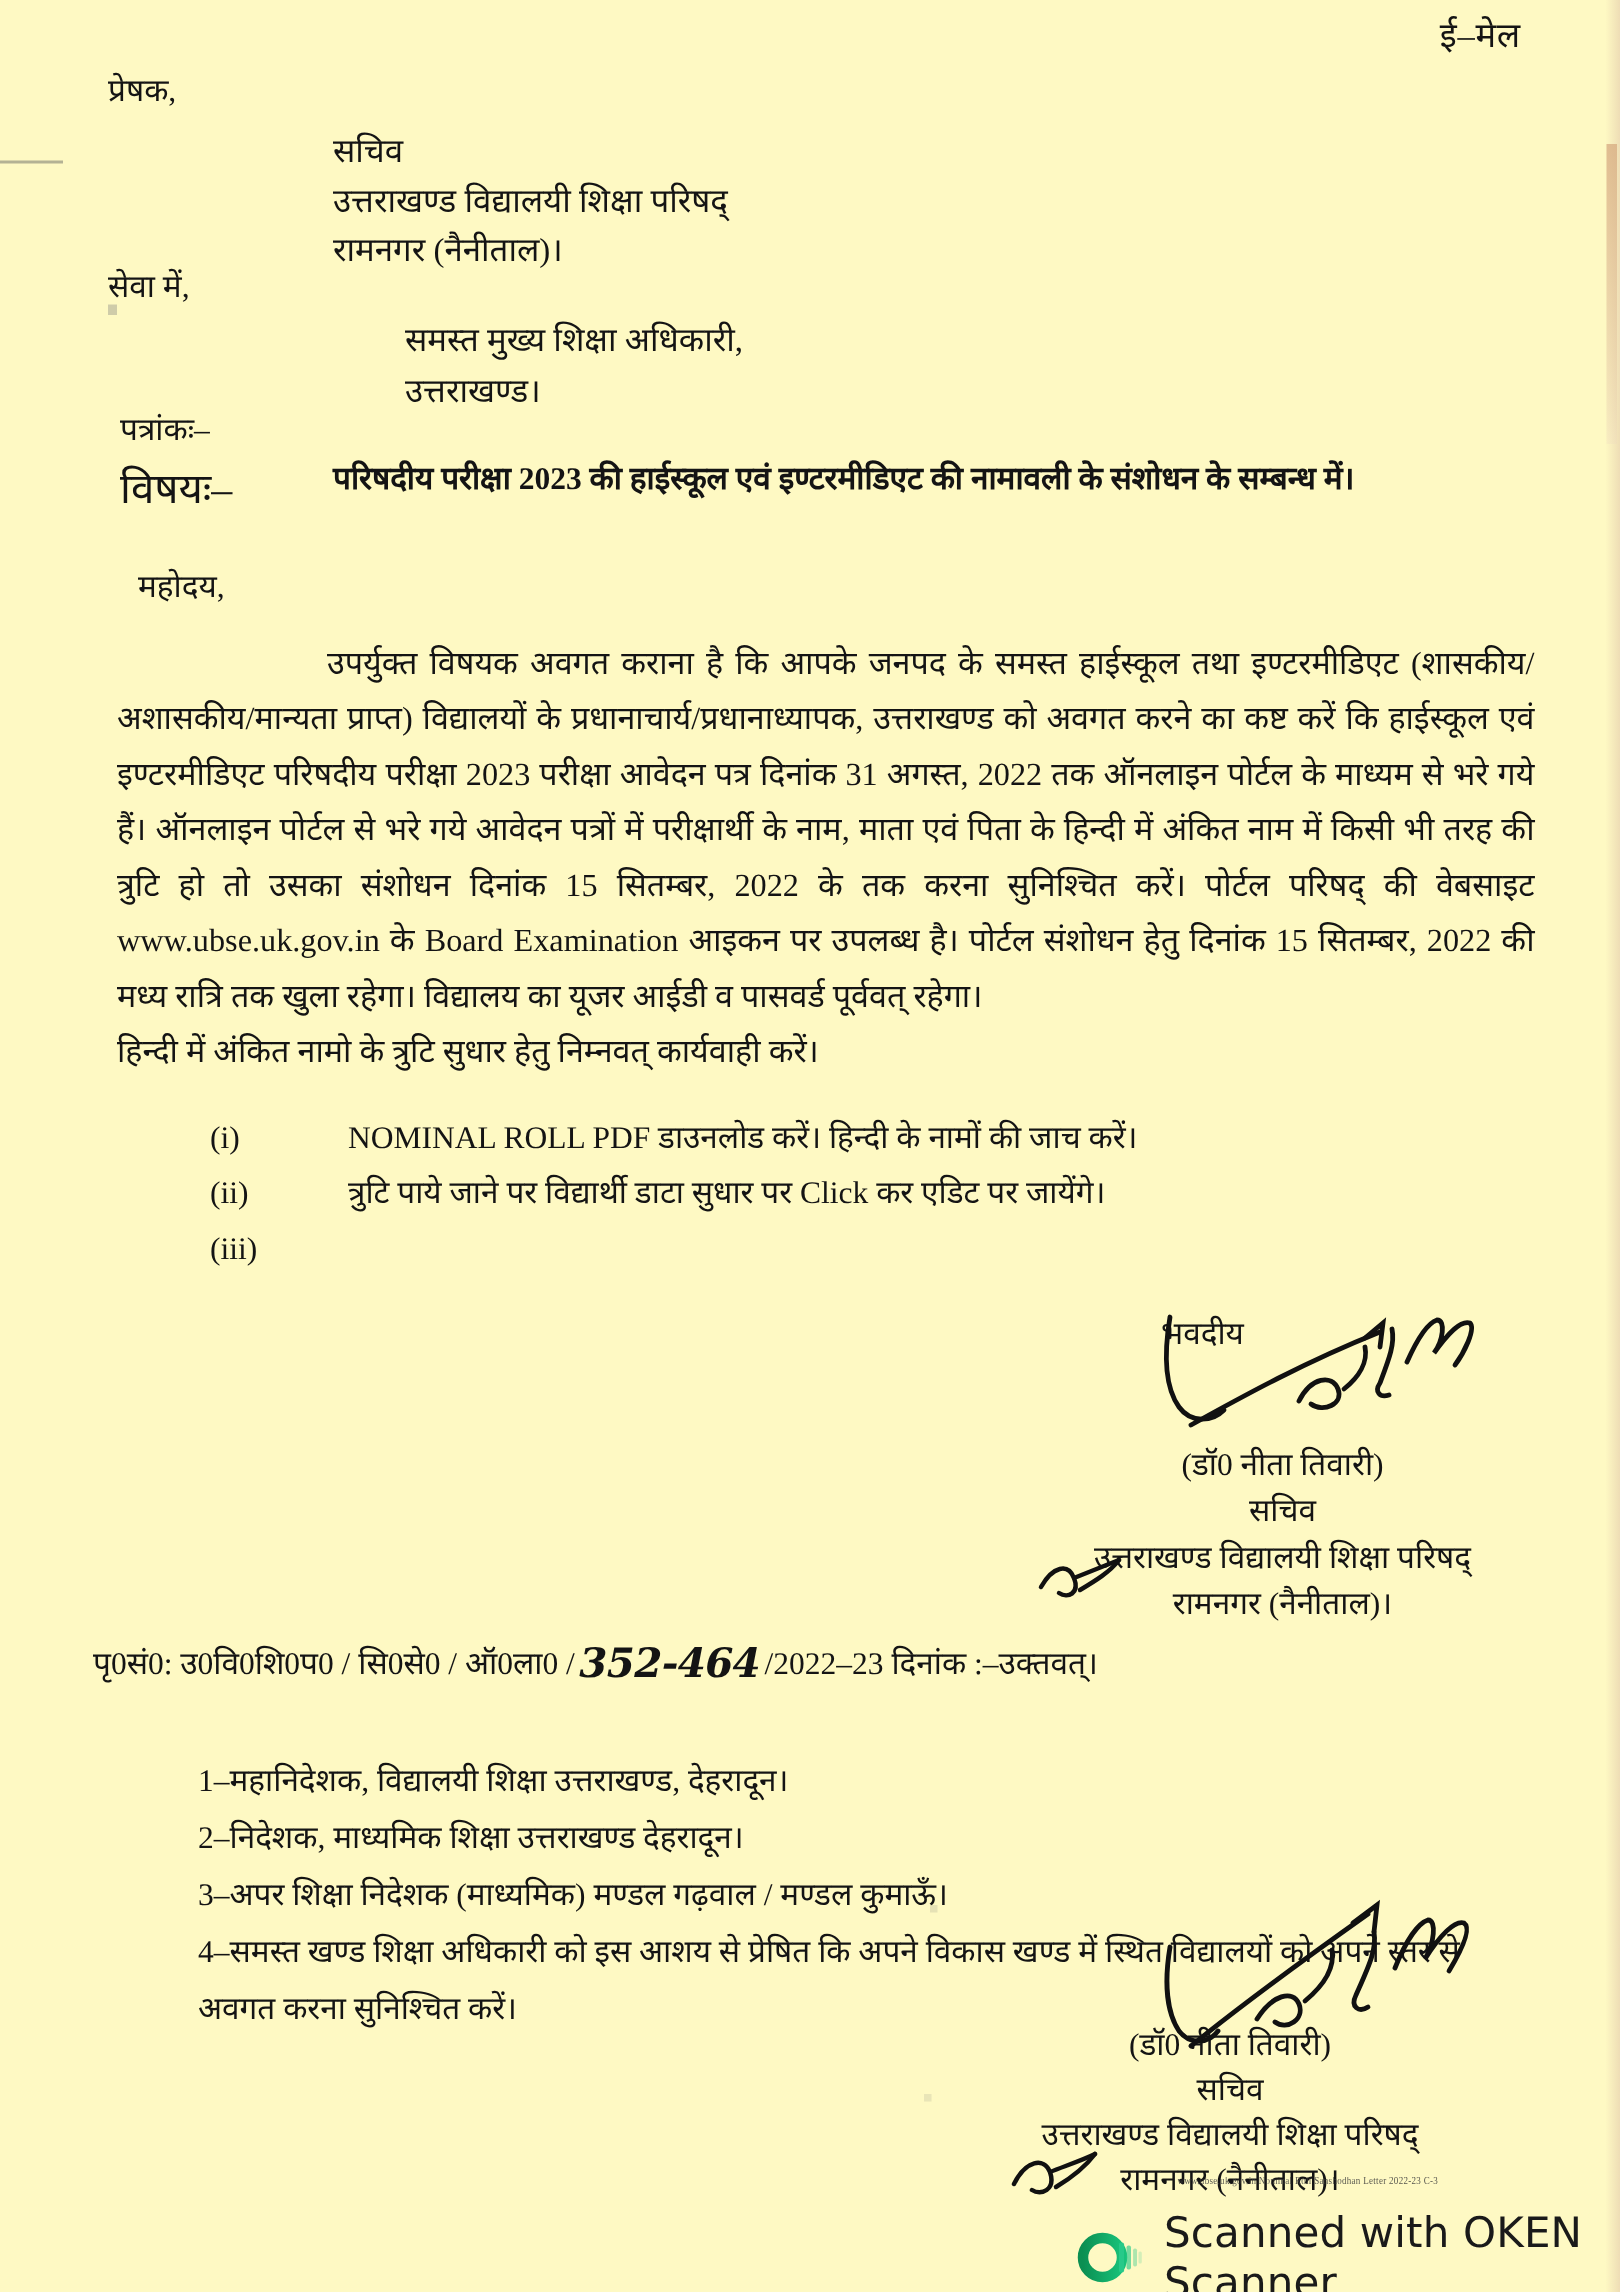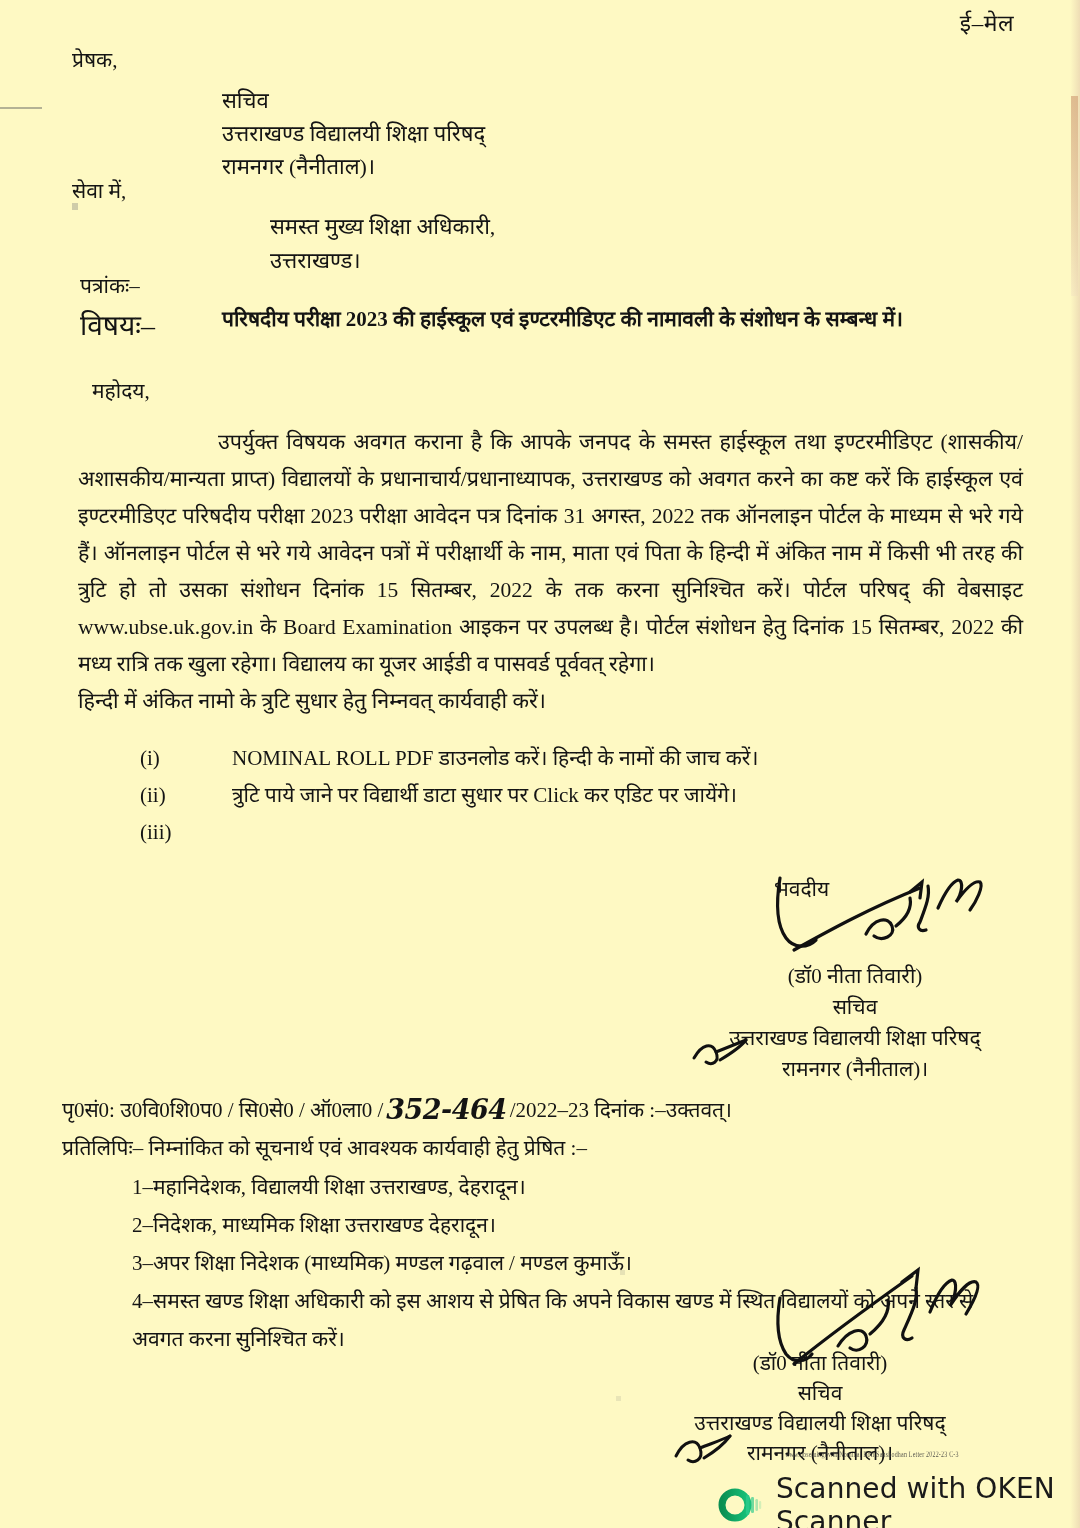--- a/index.html
+++ b/index.html
@@ -329,24 +329,20 @@
     <div class="sig-ink" style="left:690px;top:1036px;">
       <svg class="ink" width="60" height="34" viewBox="0 0 60 34" fill="none" stroke="#111" stroke-width="3" stroke-linecap="round">
         <path d="M4 22 C12 8, 22 6, 26 16 C30 26, 22 30, 16 26"></path>
         <path d="M26 16 C36 12, 46 8, 56 4"></path>
         <path d="M30 24 C40 18, 50 12, 56 4"></path>
       </svg>
     </div>
 
     <div class="endorse-line">
       <span>पृ0सं0: उ0वि0शि0प0 / सि0से0 / ऑ0ला0  /</span><span class="hand">352-464</span><span>/2022–23 दिनांक :–उक्तवत्।</span>
-    </div>
-    <div class="copy-line">
-      <span>प्रतिलिपिः–</span>
-      <span>निम्नांकित को सूचनार्थ एवं आवश्यक कार्यवाही हेतु प्रेषित :–</span>
     </div>
     <div class="copy-list">
       <div>1–महानिदेशक, विद्यालयी शिक्षा उत्तराखण्ड, देहरादून।</div>
       <div>2–निदेशक, माध्यमिक शिक्षा उत्तराखण्ड देहरादून।</div>
       <div>3–अपर शिक्षा निदेशक (माध्यमिक) मण्डल गढ़वाल / मण्डल कुमाऊँ।</div>
       <div class="wide">4–समस्त खण्ड शिक्षा अधिकारी को इस आशय से प्रेषित कि अपने विकास खण्ड में स्थित विद्यालयों को अपने स्तर से अवगत करना सुनिश्चित करें।</div>
     </div>
 
     <div class="sig2">
       <div>(डॉ0 नीता तिवारी)</div>

